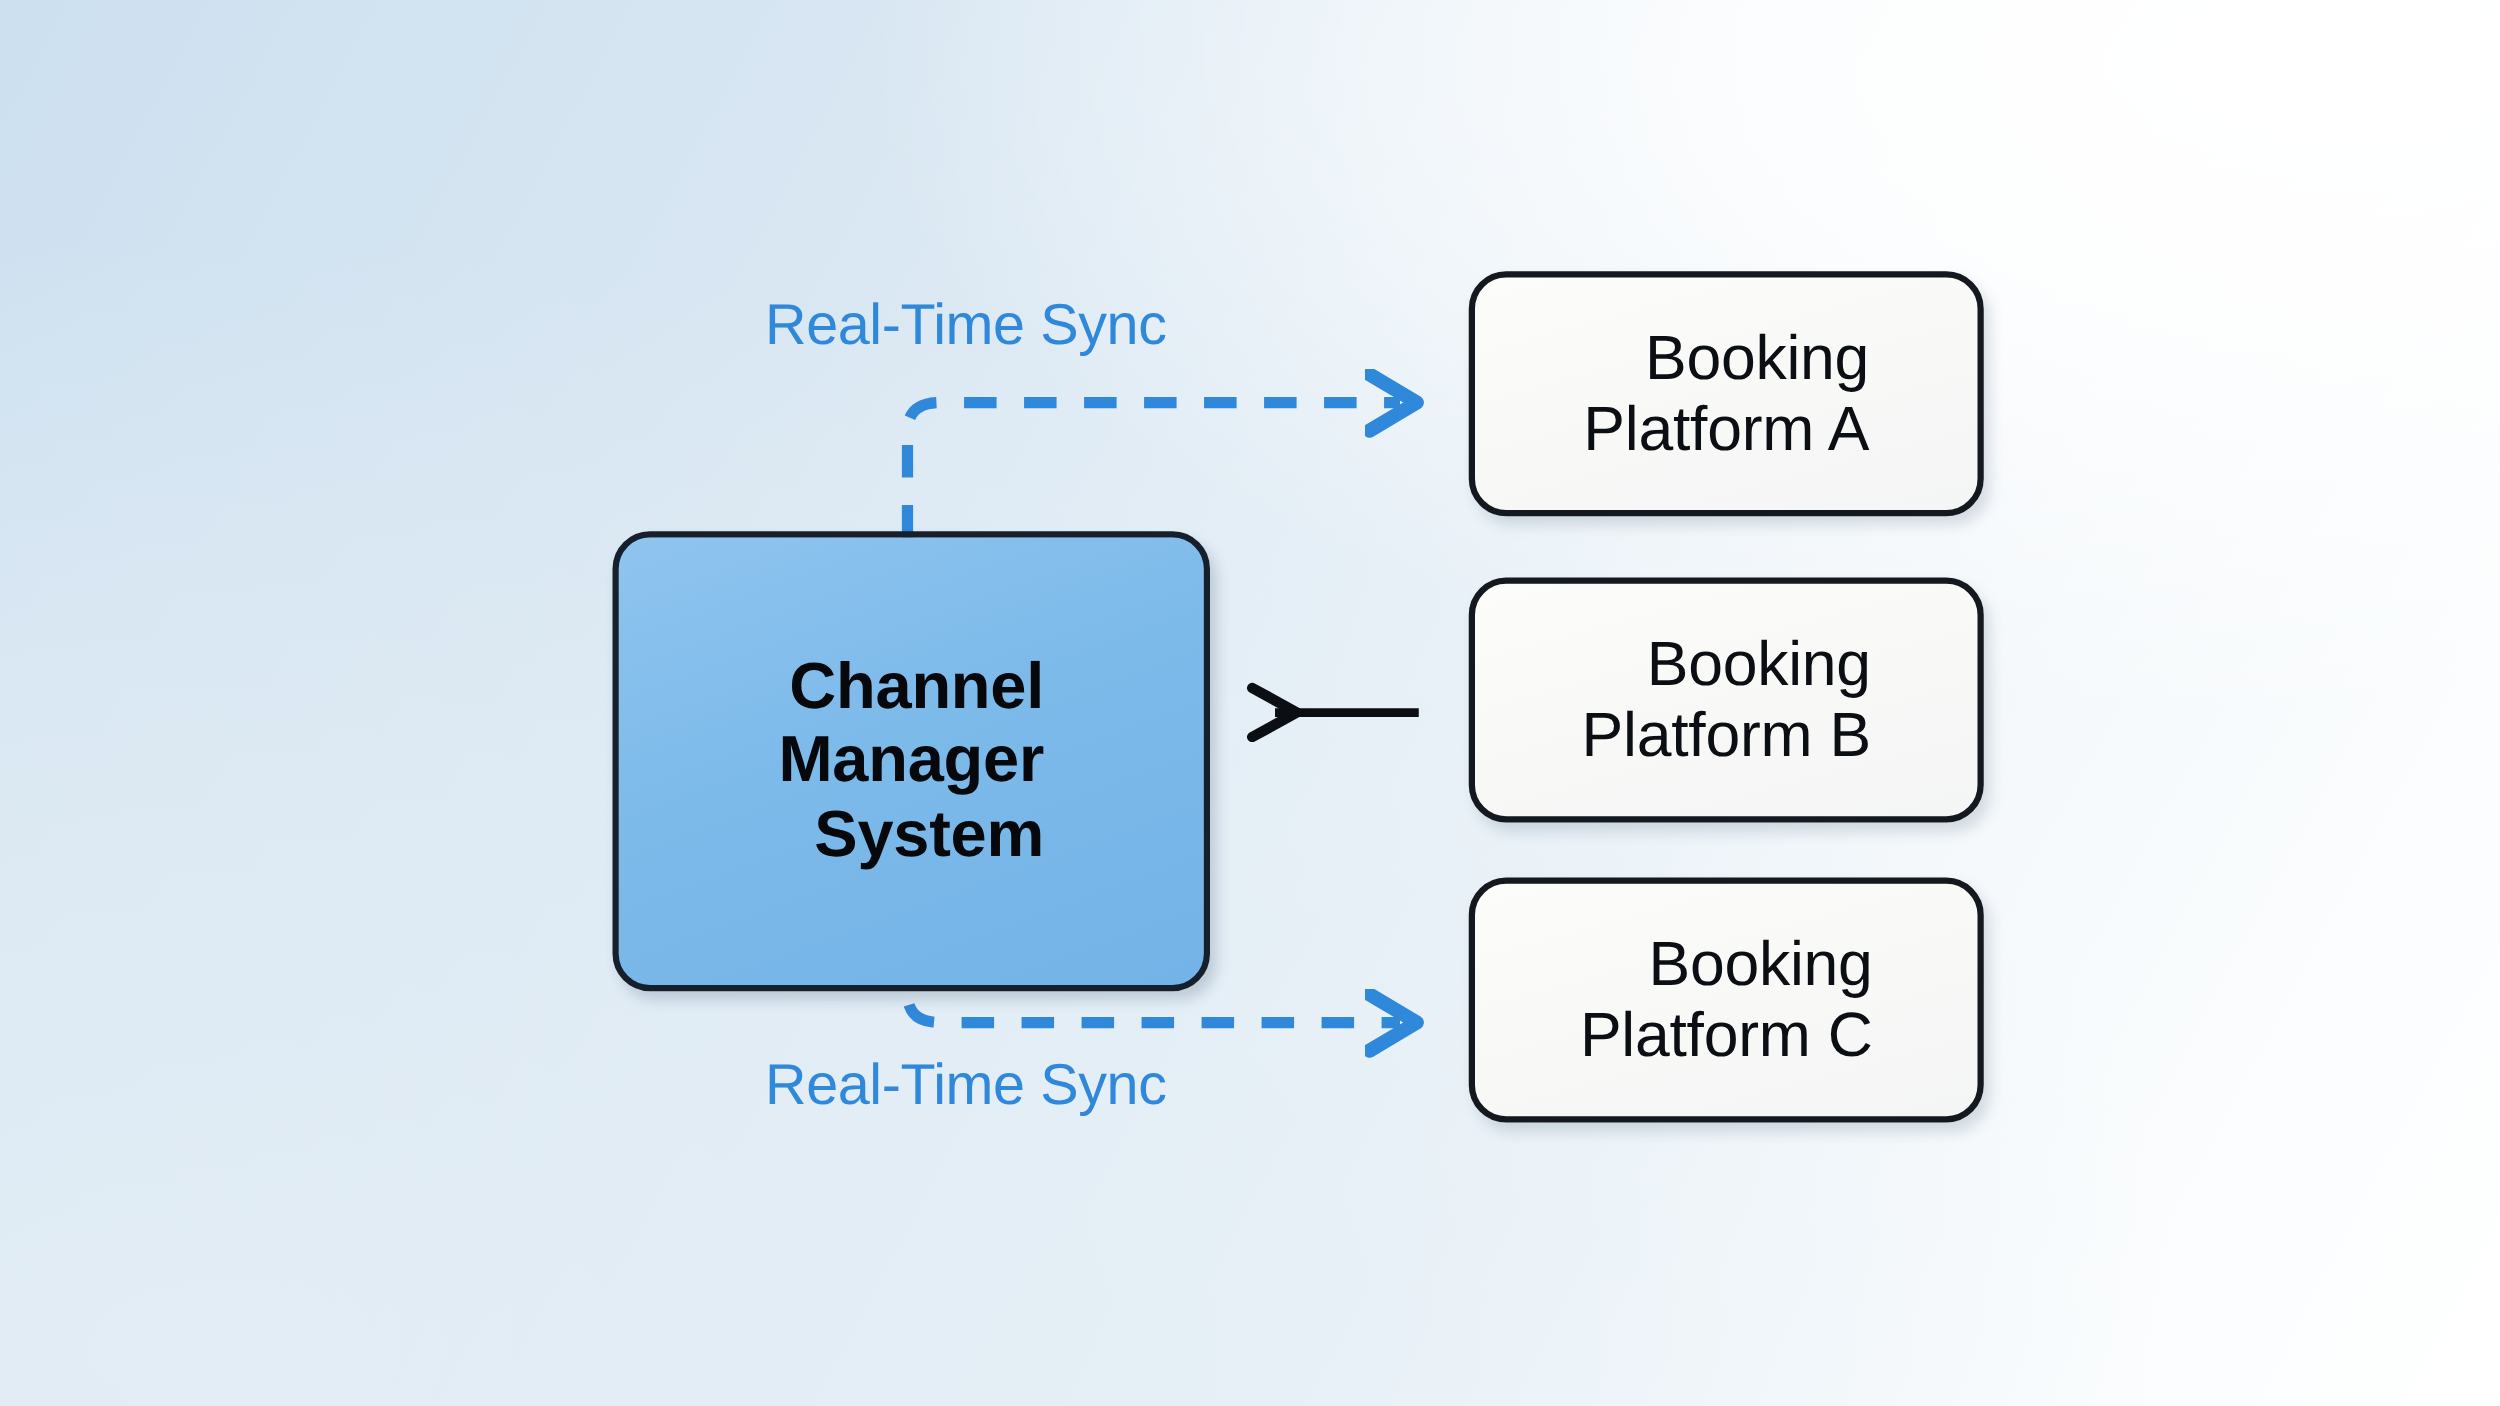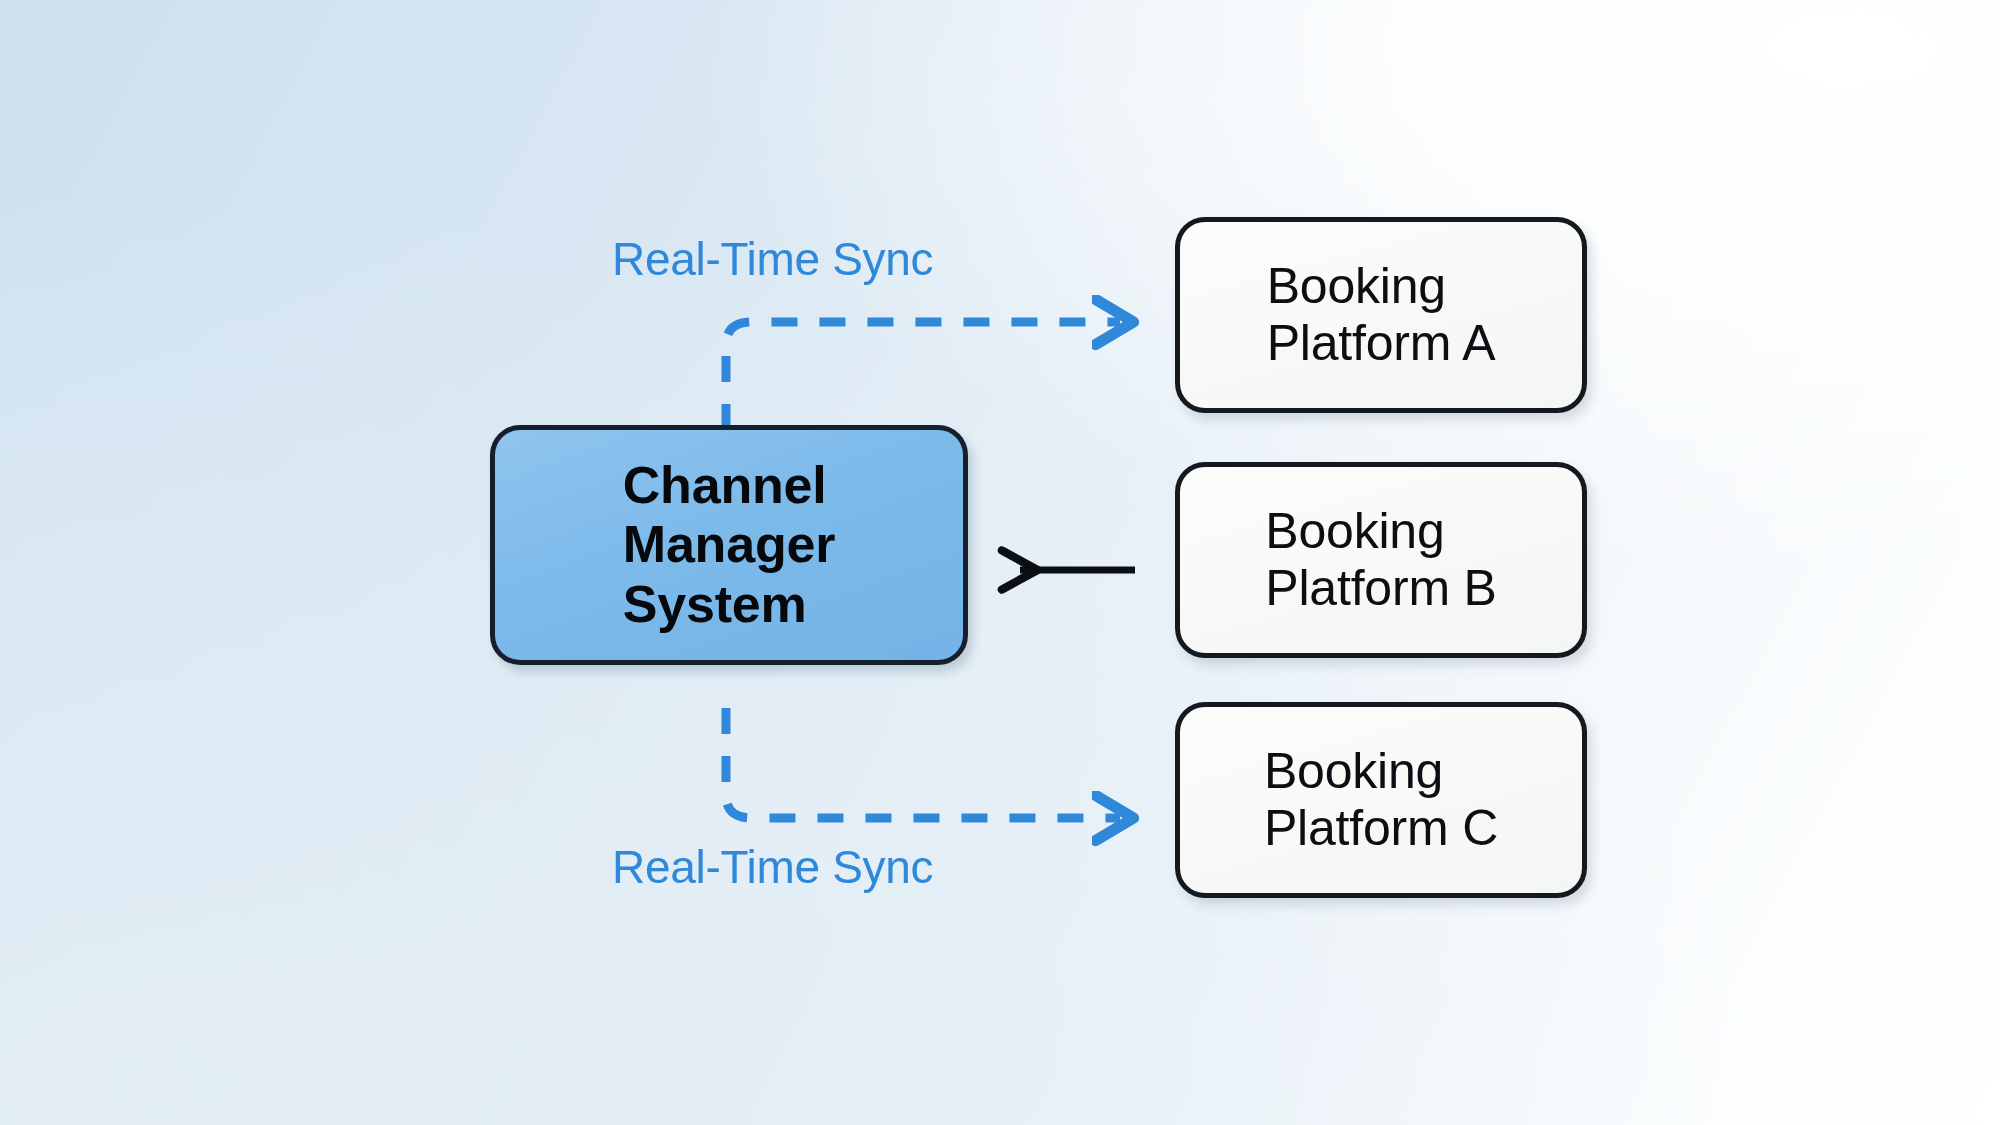--- a/index.html
+++ b/index.html
@@ -20,37 +20,37 @@
       linear-gradient(118deg, #cde0f0 0%, #d7e6f2 26%, #e7f0f7 52%, #f4f8fb 72%, #fbfdfe 88%, #ffffff 100%);
   }
 
   
   .node {
     position: absolute;
     box-sizing: border-box;
     display: flex;
     align-items: center;
     justify-content: center;
-    text-align: left;
+    text-align: right;
     border-radius: 30px;
     line-height: 1.14;
     letter-spacing: -0.2px;
   }
 
   .node-label {
     display: block;
     white-space: pre-line;
   }
 
   
   .hub {
     left: 490px;
     top: 425px;
     width: 478px;
-    height: 240px;
+    height: 368px;
     background: linear-gradient(160deg, #8fc4ef 0%, #7cbaea 45%, #74b3e7 100%);
     border: 5px solid #16202c;
     box-shadow: 5px 7px 10px rgba(40, 70, 100, 0.20);
     color: #06080c;
     font-size: 52px;
     font-weight: 700;
   }
 
   
   .platform {

